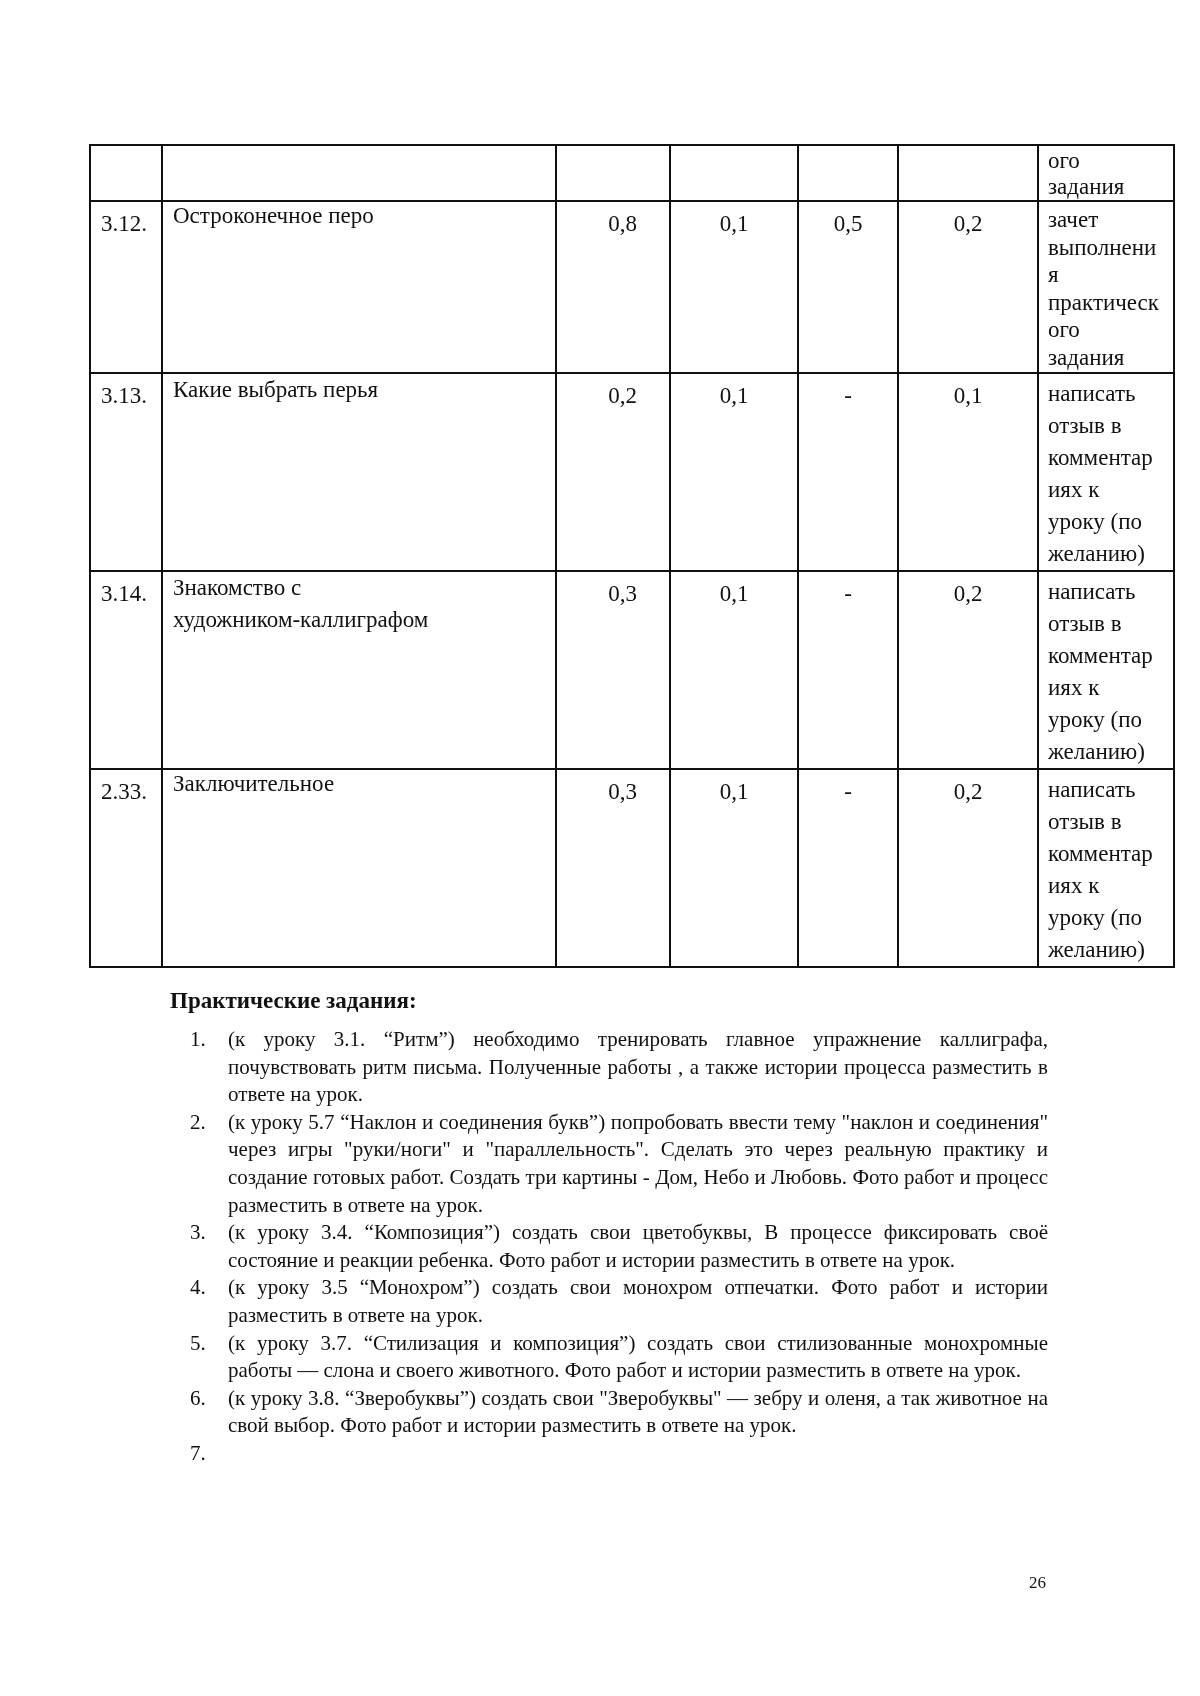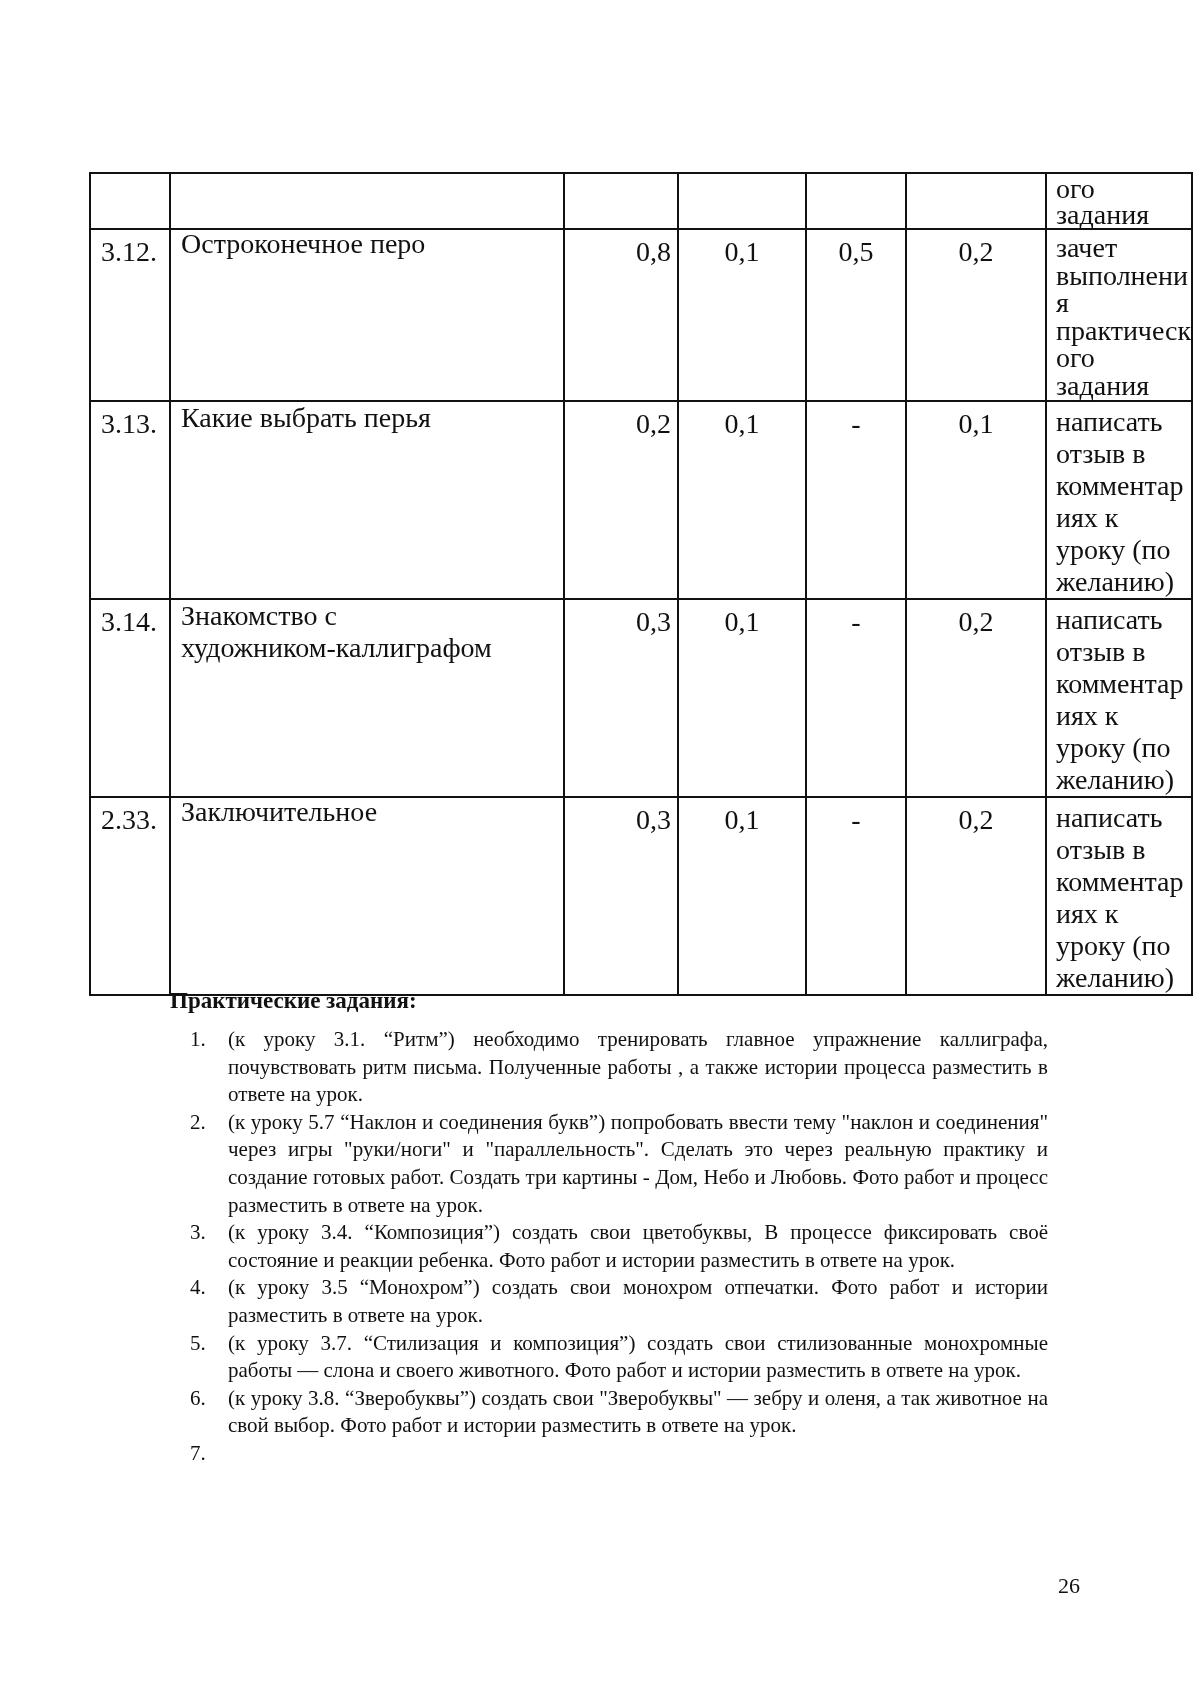--- a/index.html
+++ b/index.html
@@ -1,52 +1,52 @@
 <!DOCTYPE html>
 <html><head>
   <meta charset="utf-8">
   <style>
     html, body { margin: 0; padding: 0; background: #ffffff; }
     body { width: 1200px; height: 1696px; position: relative; overflow: hidden;
            font-family: "Liberation Serif", "DejaVu Serif", serif; color: #111; }
     .page { position: absolute; left: 0; top: 0; width: 1200px; height: 1696px; }
 
     table.plan { position: absolute; left: 89px; top: 144px; border-collapse: collapse;
-                 table-layout: fixed; font-size: 28px; margin-top: 28px; }
+                 table-layout: fixed; font-size: 23px; }
     table.plan td { border: 2px solid #111; vertical-align: top; padding: 0;
                     line-height: 28px; }
     .c-num  { width: 70px; }
     .c-name { width: 392px; }
     .c-v1   { width: 112px; }
     .c-v2   { width: 126px; }
     .c-v3   { width: 98px; }
     .c-v4   { width: 138px; }
     .c-ctrl { width: 134px; }
     td .num  { display:block; padding: 8px 12px 0 10px; }
     td .name { display:block; padding: 0 0 0 10px; }
     td .val  { display:block; text-align:center; padding-top: 8px; }
-    td.c-v1 .val { text-align: right; padding-right: 6px; }
+    td.c-v1 .val { text-align: right; padding-right: 32px; }
     td .ctrl { display:block; padding: 4px 0 0 9px; }
     tr.r-cont td { height: 52px; }
     tr.r-cont .ctrl { padding-top: 2px; line-height: 26px; }
     tr.r-312 td { height: 164px; }
     tr.r-312 .ctrl { line-height: 27.6px; padding-top: 4px; }
     tr.r-313 td { height: 190px; }
     tr.r-313 .ctrl, tr.r-314 .ctrl, tr.r-315 .ctrl { line-height: 32px; padding-top: 4px; }
     tr.r-313 .name, tr.r-314 .name { line-height: 32px; }
     tr.r-314 td { height: 190px; }
     tr.r-315 td { height: 188px; }
 
     .tasks { position: absolute; left: 158px; top: 975px; width: 890px; font-size: 21px; }
     .tasks h2 { font-size: 23px; font-weight: bold; margin: 12px; line-height: 27px; }
     .tasks ol { margin: 0; padding: 0; list-style: none; }
     .tasks li { position: relative; padding-left: 70px; text-align: justify;
                 line-height: 27.6px; }
     .tasks li .marker { position: absolute; left: 32px; top: 0; }
-    .page-num { position: absolute; left: 1058px; top: 1573px; font-size: 22px; font-family: Liberation Serif, serif; }
+    .page-num { position: absolute; left: 1029px; top: 1573px; font-size: 17px; font-family: Liberation Serif, serif; }
   </style>
 </head>
 <body>
 
 <div class="page">
 
   <table class="plan">
     <colgroup>
       <col class="c-num">
         <col class="c-name">

